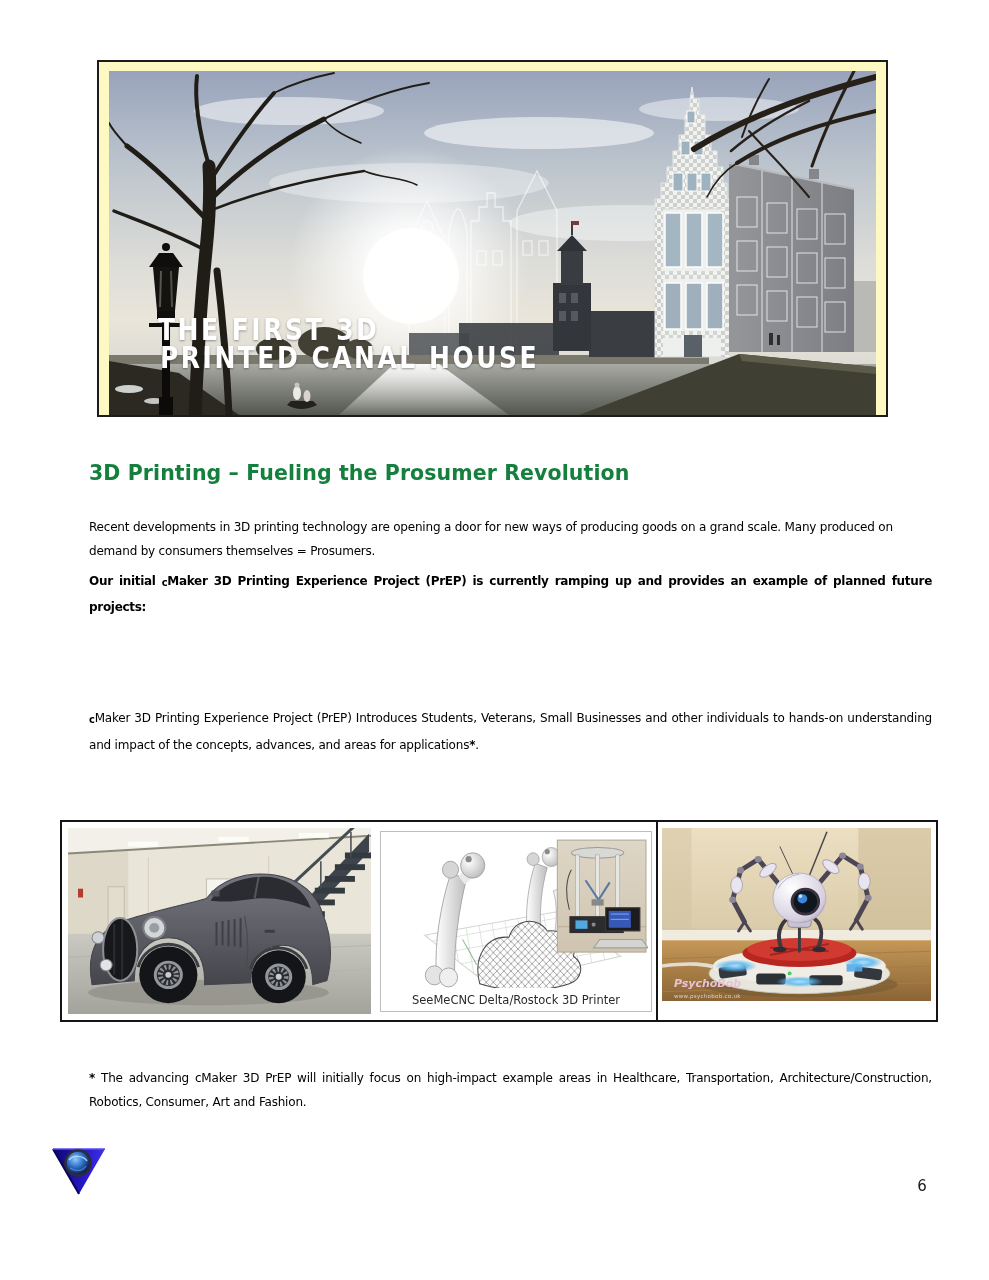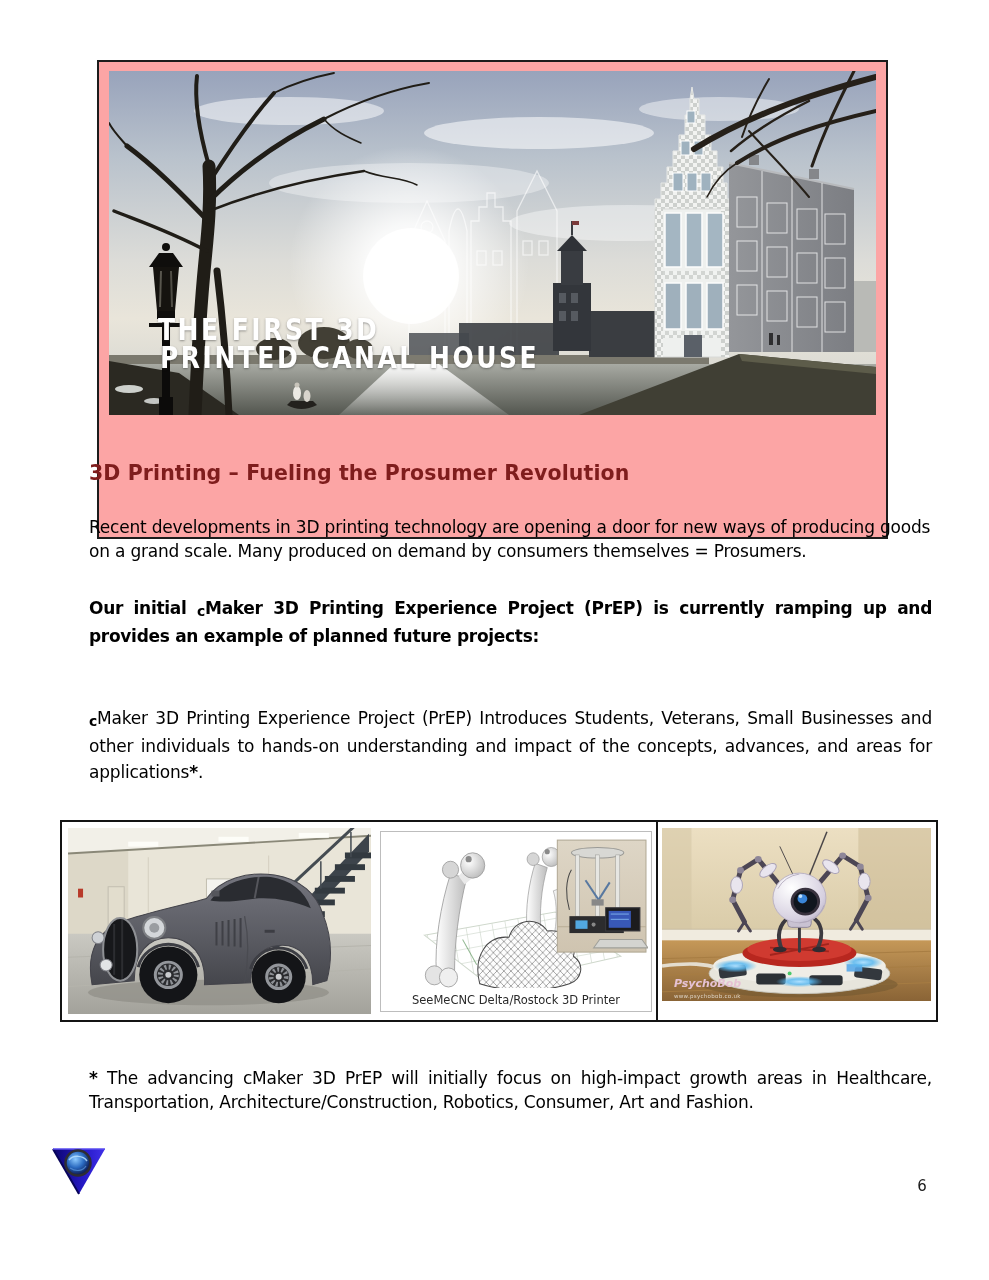--- a/index.html
+++ b/index.html
@@ -2,32 +2,32 @@
 <html><head>
 <meta charset="utf-8">
 <style>
   * { margin:0; padding:0; box-sizing:border-box; }
   html,body { background:#fff; }
   body { width:989px; height:1280px; font-family:"DejaVu Sans","Liberation Sans",sans-serif; color:#000; position:relative; }
   #root { position:relative; width:989px; height:1280px; background:#fff; overflow:hidden; }
   .abs { position:absolute; }
 
   
-  .hero-frame { left:97px; top:60px; width:791px; height:479px; border:2px solid #1c1c1c; background:#fca5a5; }
+  .hero-frame { left:97px; top:60px; width:791px; height:357px; border:2px solid #1c1c1c; background:#fef9c3; }
   .hero-photo { position:absolute; left:10px; top:9px; width:767px; height:344px; overflow:hidden; background:#b9c2cc; }
   .hero-photo svg { display:block; width:100%; height:100%; }
   .hero-title { position:absolute; left:49px; top:243px; color:#fff; font-weight:bold;
     font-size:25px; line-height:28px; letter-spacing:2.5px; white-space:nowrap;
     transform:scaleY(1.18); transform-origin:0 0; text-shadow:0 1px 2px rgba(40,40,40,.45); }
 
-  .heading { left:89px; top:461px; font-size:20.5px; font-weight:bold; color:#7f1d1d; letter-spacing:0.1px; }
-
-  .para { position:absolute; left:89px; width:843px; font-size:17px; line-height:23.5px; letter-spacing:-0.2px; }
+  .heading { left:89px; top:461px; font-size:20.5px; font-weight:bold; color:#15803d; letter-spacing:0.1px; }
+
+  .para { position:absolute; left:89px; width:843px; font-size:12px; line-height:23.5px; letter-spacing:-0.2px; }
   .p-intro { top:516px; }
-  .p-lead  { top:596px; font-weight:bold; text-align:justify; line-height:25px; letter-spacing:-0.3px; }
+  .p-lead  { top:569px; font-weight:bold; text-align:justify; line-height:25px; letter-spacing:-0.3px; }
   .p-body  { top:706px; text-align:justify; line-height:25.5px; }
   .p-foot  { top:1067px; text-align:justify; }
   .subc { font-weight:bold; font-size:0.82em; vertical-align:-0.12em; }
   .bold { font-weight:bold; }
 
   
   .strip { left:60px; top:820px; width:878px; height:202px; border:2px solid #141414; background:#fff; display:flex; }
   .cell-car { width:314px; padding:6px 5px 6px 6px; }
   .cell-car svg { width:100%; height:100%; display:block; }
   .cell-bones { width:280px; padding:9px 4px 8px 4px; }
@@ -492,21 +492,21 @@
           <circle cx="141" cy="74" r="2" fill="#bfe2ff"></circle>
         </g>
       </svg>
       <div class="watermark">
         <div>PsychoBob</div>
         <div class="watermark-url">www.psychobob.co.uk</div>
       </div>
     </div>
   </div>
 
-  <p class="para p-foot"><span class="bold">*</span><span> The advancing cMaker 3D PrEP will initially focus on high-impact growth areas in Healthcare, Transportation, Architecture/Construction, Robotics, Consumer, Art and Fashion.</span></p>
+  <p class="para p-foot"><span class="bold">*</span><span> The advancing cMaker 3D PrEP will initially focus on high-impact example areas in Healthcare, Transportation, Architecture/Construction, Robotics, Consumer, Art and Fashion.</span></p>
 
   <div class="abs logo">
     <svg viewBox="0 0 58 54">
       <defs>
         <linearGradient id="triG" x1="0" y1="0" x2="1" y2="0">
           <stop offset="0" stop-color="#0d066e"></stop>
             <stop offset=".6" stop-color="#2619c8"></stop>
             <stop offset="1" stop-color="#4030e8"></stop>
         </linearGradient>
         <radialGradient id="sphG" cx=".4" cy=".35" r=".75">

